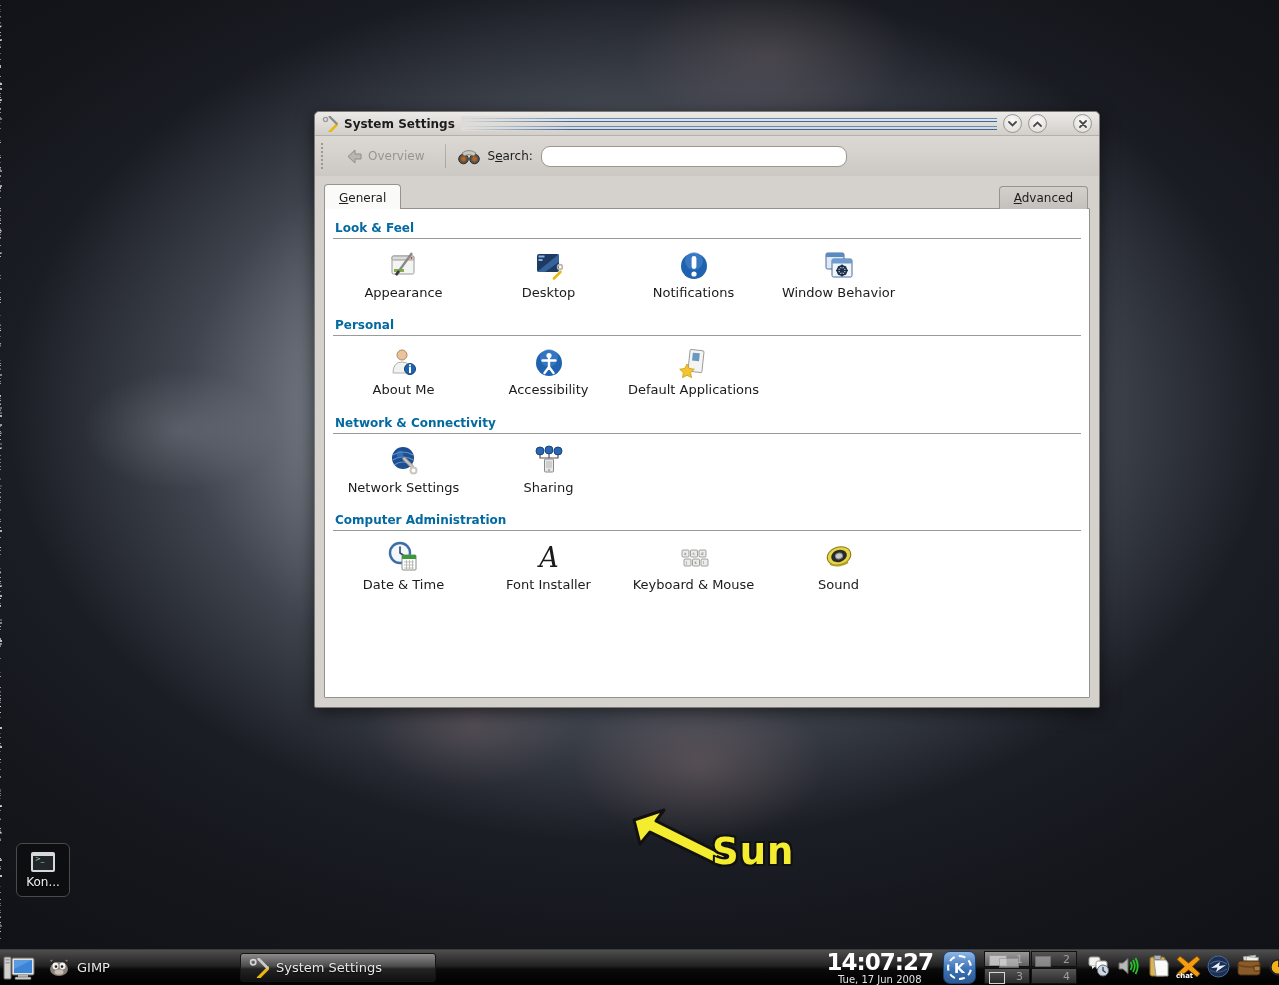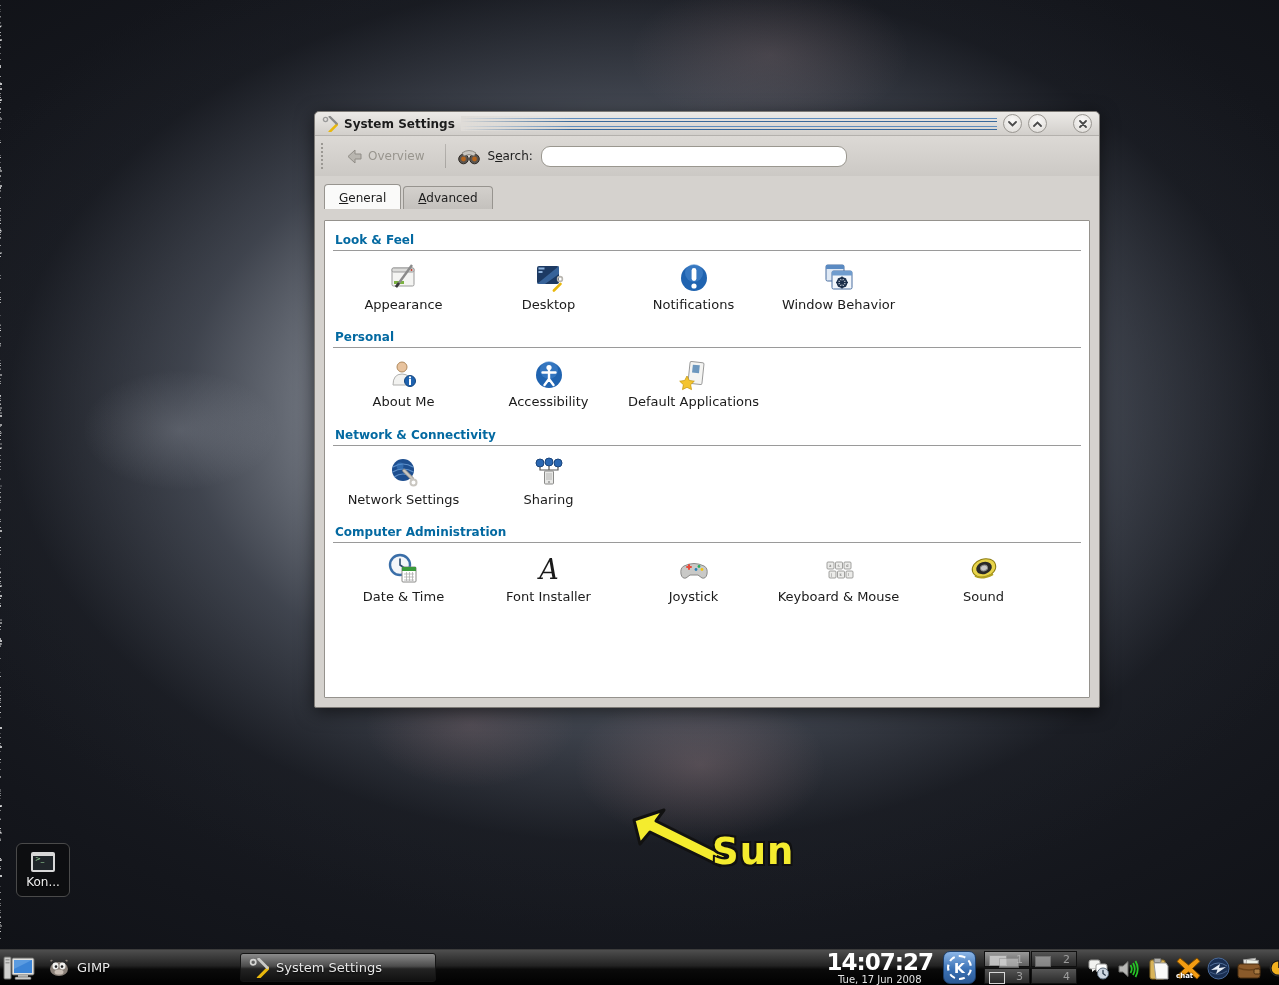--- a/index.html
+++ b/index.html
@@ -72,21 +72,21 @@
   .tb-handle{width:5px;height:26px;border-left:2px dotted #9b9893;margin-right:2px;}
   .tb-overview{display:flex;align-items:center;gap:5px;padding:3px 8px;border-radius:3px;cursor:default;}
   .tb-overview .ov-label{font-size:12px;color:#98958e;}
   .tb-sep{width:1px;height:24px;background:linear-gradient(#b7b4b0,#a7a4a0);margin:0 4px;}
   .search-label{font-size:12px;color:#1c1c1c;}
   .search-label .accel{text-decoration:underline;}
   .search-input{
     width:288px;height:19px;border:1px solid #9a978f;border-radius:9px;
     background:#fff;outline:none;font-size:12px;padding:0 8px;color:#222;
   }
-  .tabbar{display:flex;align-items:flex-end;padding:6px 9px 12px 9px;height:26px;}
+  .tabbar{display:flex;align-items:flex-end;padding:6px 9px 0 9px;height:26px;justify-content:space-between;}
   .tab{
     font-size:12px;color:#1c1c1c;padding:4px 14px 4px;border:1px solid #97948f;
     border-bottom:none;border-radius:4px 4px 0 0;cursor:pointer;position:relative;z-index:2;
     background:linear-gradient(#d3d0cc,#c4c1bd);margin-right:2px;top:1px;
   }
   .tab.active{background:#fafaf9;padding-top:6px;top:1px;}
   .tab .accel{text-decoration:underline;}
   .content-panel{
     flex:1;margin:0 9px 9px 9px;background:#fff;border:1px solid #95928d;
     border-radius:1px;padding:10px 6px 6px 6px;overflow:hidden;position:relative;z-index:1;
@@ -123,21 +123,21 @@
     border:1px solid #1d3f6b;display:flex;align-items:center;justify-content:center;position:relative;}
   .kde-btn .gear{width:21px;height:21px;border-radius:50%;border:2.5px dashed #fff;
     display:flex;align-items:center;justify-content:center;}
   .kde-btn .kk{color:#fff;font-weight:bold;font-size:14px;line-height:1;}
   .pager{display:grid;grid-template-columns:46px 46px;grid-template-rows:16px 16px;gap:1px;margin:0 4px;}
   .pcell{background:linear-gradient(#555,#2a2a2a);border:1px solid #111;position:relative;cursor:pointer;}
   .pcell.current{background:linear-gradient(#9a9a9a,#5e5e5e);}
   .pcell .pnum{position:absolute;right:6px;top:1px;font-size:11px;color:#bdbdbd;opacity:.75;}
   .pwin{position:absolute;background:#cfcfcf;opacity:.85;border:1px solid #9a9a9a;}
   .tray{display:flex;align-items:center;gap:3px;padding:0 0 0 4px;}
-  .tray-icon{width:27px;height:27px;display:flex;align-items:flex-end;justify-content:center;cursor:pointer;position:relative;}
+  .tray-icon{width:27px;height:27px;display:flex;align-items:flex-start;justify-content:center;cursor:pointer;position:relative;}
   .chat-mini{position:absolute;left:1px;bottom:1px;font-size:7px;font-weight:bold;color:#fff;text-shadow:0 0 2px #000;}
 </style>
 </head>
 <body>
 
 <div class="wallpaper"></div>
 <div id="stars">
     <div class="star" style="height: 1px; width: 1px; top: 691px; opacity: 0.45;"></div>
     <div class="star" style="height: 1px; width: 1px; top: 917px; opacity: 0.63;"></div>
     <div class="star" style="height: 1px; width: 1px; top: 100px; opacity: 0.86;"></div>
@@ -624,32 +624,20 @@
           <div class="cfg-icon">
             <svg width="32" height="32" viewBox="0 0 32 32">
               <text x="16" y="25" text-anchor="middle" font-family="DejaVu Serif, serif" font-style="italic" font-size="27" fill="#1a1a1a">A</text>
             </svg>
           </div>
           <div class="cfg-label">Font Installer</div>
         </div>
         <div class="cfg-item">
           <div class="cfg-icon">
             <svg width="32" height="32" viewBox="0 0 32 32">
-              <path d="M6 12 Q16 7 26 12 Q30 14 29 20 Q28 25 24 24 L20 21 L12 21 L8 24 Q4 25 3 20 Q2 14 6 12 Z" fill="#c9c9c7" stroke="#8a8a88"></path>
-              <path d="M9 13 L13 13 M11 11 L11 15" stroke="#e74c3c" stroke-width="2" stroke-linecap="round"></path>
-              <circle cx="21" cy="12.5" r="1.4" fill="#27ae60"></circle>
-              <circle cx="24" cy="15.5" r="1.4" fill="#f1c40f"></circle>
-              <circle cx="18" cy="15.5" r="1.4" fill="#2980b9"></circle>
-            </svg>
-          </div>
-          <div class="cfg-label">Joystick</div>
-        </div>
-        <div class="cfg-item">
-          <div class="cfg-icon">
-            <svg width="32" height="32" viewBox="0 0 32 32">
               <g fill="#ececea" stroke="#8a8a88" stroke-width=".8">
                 <rect x="4" y="8" width="7" height="7" rx="1"></rect>
                   <rect x="12.5" y="8" width="7" height="7" rx="1"></rect>
                   <rect x="21" y="8" width="7" height="7" rx="1"></rect>
                 <rect x="6" y="17" width="7" height="7" rx="1"></rect>
                   <rect x="14.5" y="17" width="7" height="7" rx="1"></rect>
                   <rect x="23" y="17" width="7" height="7" rx="1"></rect>
               </g>
               <g fill="#6a6a68" font-family="DejaVu Sans, sans-serif" font-size="4">
                 <text x="6" y="13">a</text>

